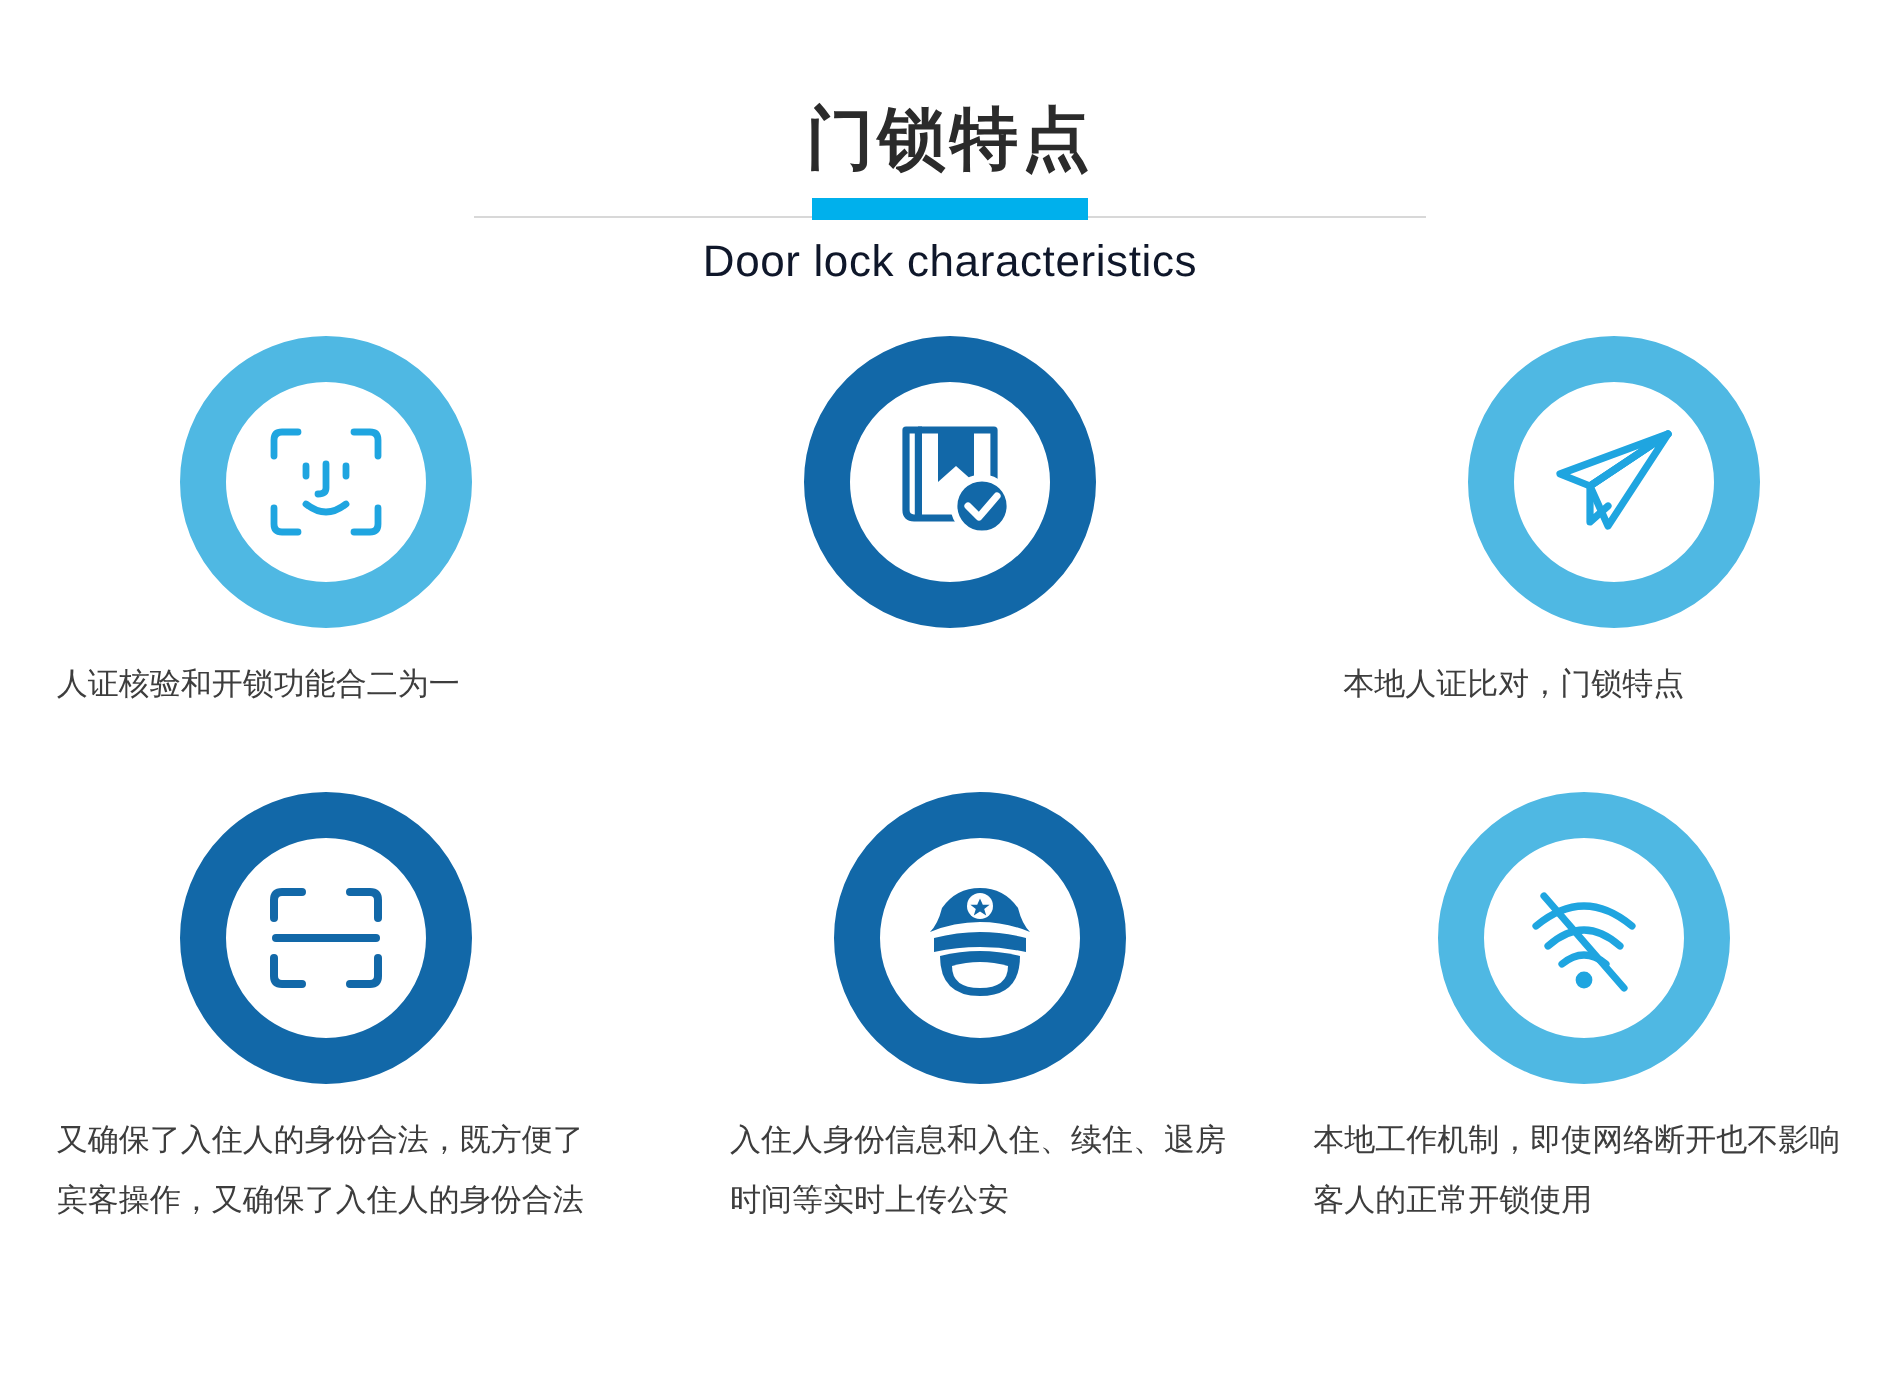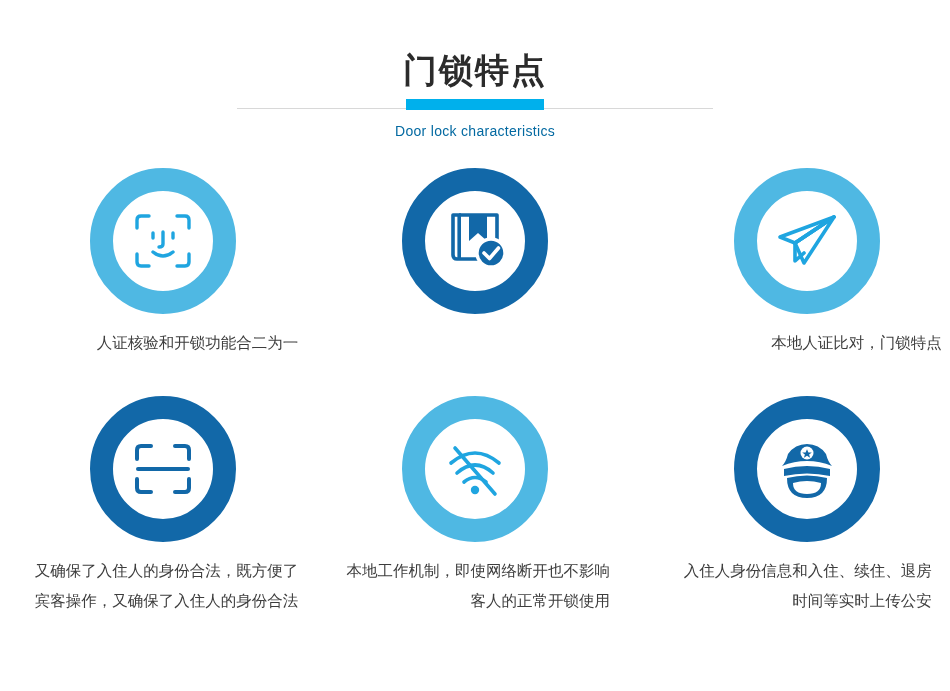--- a/index.html
+++ b/index.html
@@ -54,22 +54,22 @@
   .rule-accent {
     position: absolute;
     left: 406px;
     top: 0px;
     width: 138px;
     height: 11px;
     background: #00b0ec;
   }
   .header-sub {
     margin-top: 9px;
-    font-size: 14px;
-    color: #0369a1;
+    font-size: 22px;
+    color: #0f172a;
     letter-spacing: 0.3px;
     line-height: 22px;
     font-family: "Liberation Sans", "DejaVu Sans", sans-serif;
   }
 
   
   .grid {
     position: absolute;
     left: 0;
     top: 168px;
@@ -107,21 +107,21 @@
   .ring-dark {
     border: 23px solid #1268a8;
     background: #ffffff;
   }
   .icon-circle svg {
     display: block;
   }
 
   .caption {
     margin-top: 14px;
-    text-align: right;
+    text-align: left;
     font-size: 15.5px;
     line-height: 30px;
     color: #3d3d3d;
     width: 270px;
     font-family: "Liberation Sans", "DejaVu Sans", sans-serif;
   }
   .caption-narrow { width: 250px; }
 
   
   .cell-1 { padding-left: 10px; }
@@ -213,51 +213,51 @@
                 <path d="M62 46 V55 Q62 59 58 59 H48"></path>
                 <path d="M24 59 H14 Q10 59 10 55 V46"></path>
                 <path d="M11 36 H61"></path>
               </g>
             </svg>
           </span>
         </div>
         <div class="caption">又确保了入住人的身份合法，既方便了宾客操作，又确保了入住人的身份合法</div>
       </div>
 
-      <div class="cell">
-        <div class="icon-circle ring-light">
-
-          <span>
-            <svg width="74" height="74" viewBox="0 0 74 74" fill="none">
-              <g stroke="#1fa5e0" stroke-width="3.6" stroke-linecap="round" fill="none">
-                <path d="M13 31 Q37 11 61 31"></path>
-                <path d="M19 41 Q37 25 55 41"></path>
-                <path d="M26 50 Q37 41 48 50"></path>
-                <path d="M17 16 L57 62"></path>
-              </g>
-              <circle cx="37" cy="58" r="4.2" fill="#1fa5e0"></circle>
-            </svg>
-          </span>
-        </div>
-        <div class="caption">本地工作机制，即使网络断开也不影响客人的正常开锁使用</div>
-      </div>
-
       <div class="cell cell-3">
         <div class="icon-circle ring-dark">
 
           <span>
             <svg width="74" height="74" viewBox="0 0 74 74" fill="none">
               <path d="M12 34 Q16 30 18 22 Q25 12 37 12 Q49 12 56 22 Q58 30 62 34 Q50 29 37 29 Q24 29 12 34 Z" fill="#1268a8"></path>
               <circle cx="37" cy="21" r="6.5" fill="#ffffff"></circle>
               <path d="M37 17.2 L38.4 20.4 L41.8 20.4 L39.1 22.5 L40.1 25.8 L37 23.8 L33.9 25.8 L34.9 22.5 L32.2 20.4 L35.6 20.4 Z" fill="#1268a8"></path>
               <path d="M14 37 Q37 31 60 37 L60 44 Q37 39 14 44 Z" fill="#1268a8"></path>
               <path d="M17 46 Q17 66 37 66 Q57 66 57 46 Q37 41 17 46 Z" fill="#1268a8"></path>
               <path d="M23 51 Q23 62 37 62 Q51 62 51 51 Q37 47 23 51 Z" fill="#ffffff"></path>
             </svg>
           </span>
         </div>
         <div class="caption caption-narrow">入住人身份信息和入住、续住、退房时间等实时上传公安</div>
       </div>
 
+      <div class="cell">
+        <div class="icon-circle ring-light">
+
+          <span>
+            <svg width="74" height="74" viewBox="0 0 74 74" fill="none">
+              <g stroke="#1fa5e0" stroke-width="3.6" stroke-linecap="round" fill="none">
+                <path d="M13 31 Q37 11 61 31"></path>
+                <path d="M19 41 Q37 25 55 41"></path>
+                <path d="M26 50 Q37 41 48 50"></path>
+                <path d="M17 16 L57 62"></path>
+              </g>
+              <circle cx="37" cy="58" r="4.2" fill="#1fa5e0"></circle>
+            </svg>
+          </span>
+        </div>
+        <div class="caption">本地工作机制，即使网络断开也不影响客人的正常开锁使用</div>
+      </div>
+
     </div>
 
   </div>
 </div>
 
 </body></html>

